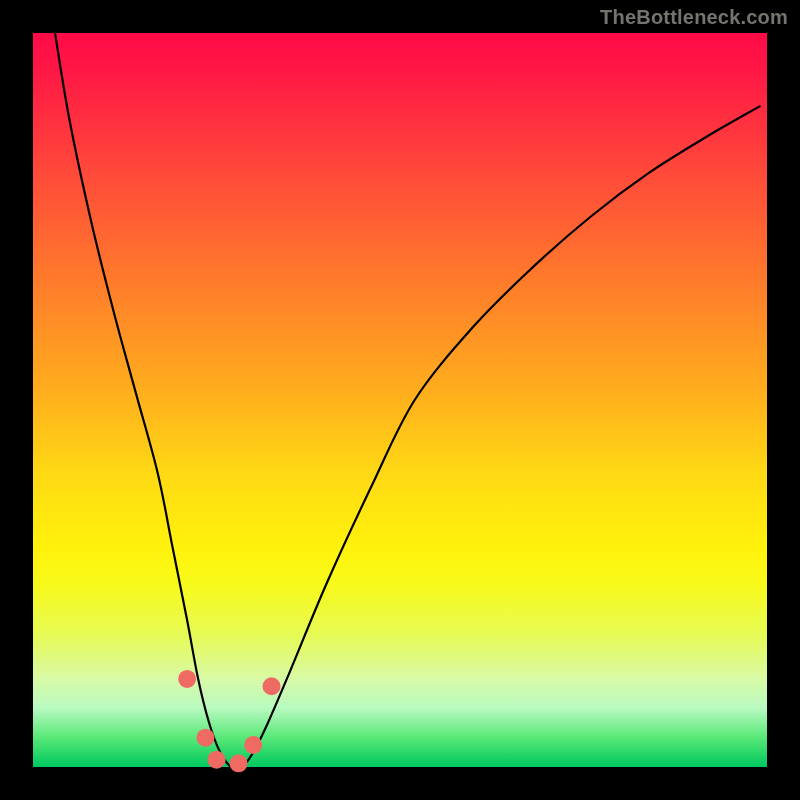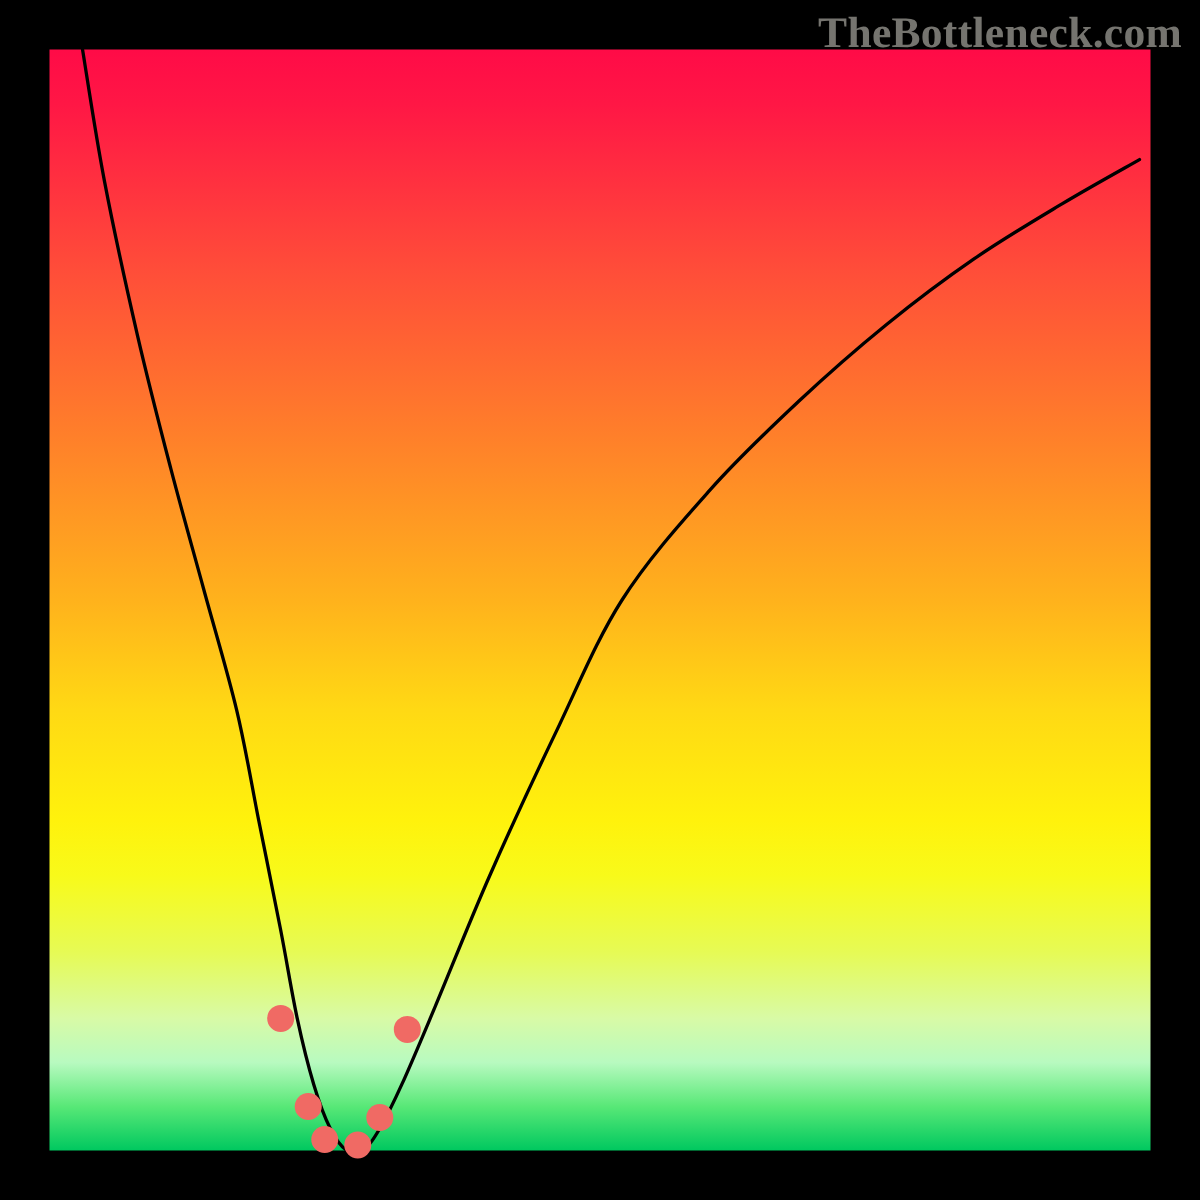--- a/index.html
+++ b/index.html
@@ -35,22 +35,22 @@
       #d8faa6 88%,
       #b8fac0 92%,
       #58e877 96%,
       #00c85f 100%
     );
   }
   .watermark {
     position: absolute;
     top: 6px;
     right: 12px;
-    font-family: Liberation Serif, serif;
-    font-size: 29px;
+    font-family: Liberation Sans, sans-serif;
+    font-size: 20px;
     font-weight: 600;
     color: #75746f;
     letter-spacing: 0.2px;
     user-select: none;
   }
   svg.curve {
     position: absolute;
     left: 0;
     top: 0;
     width: 734px;

